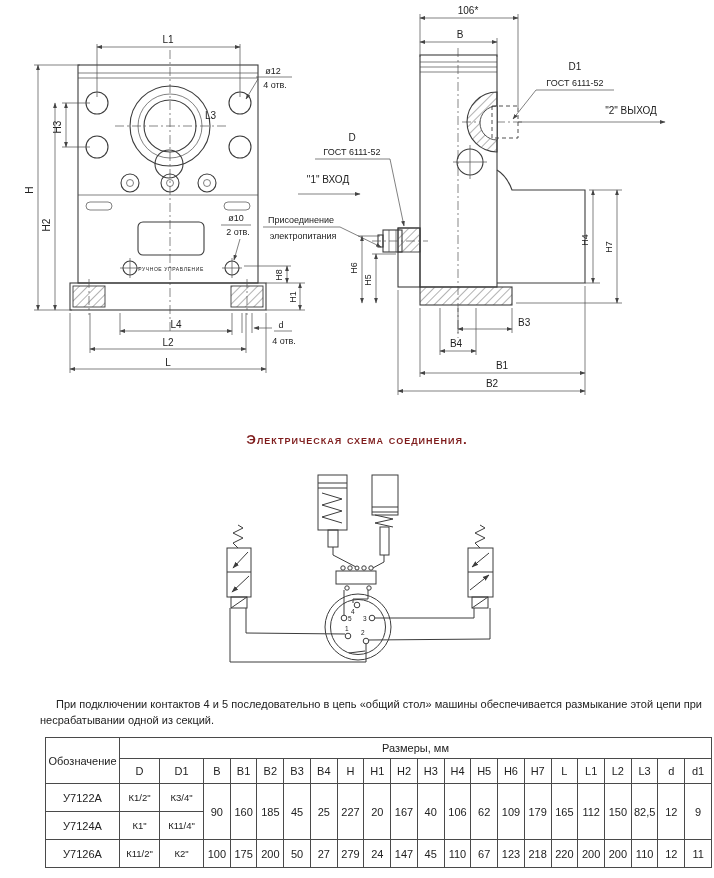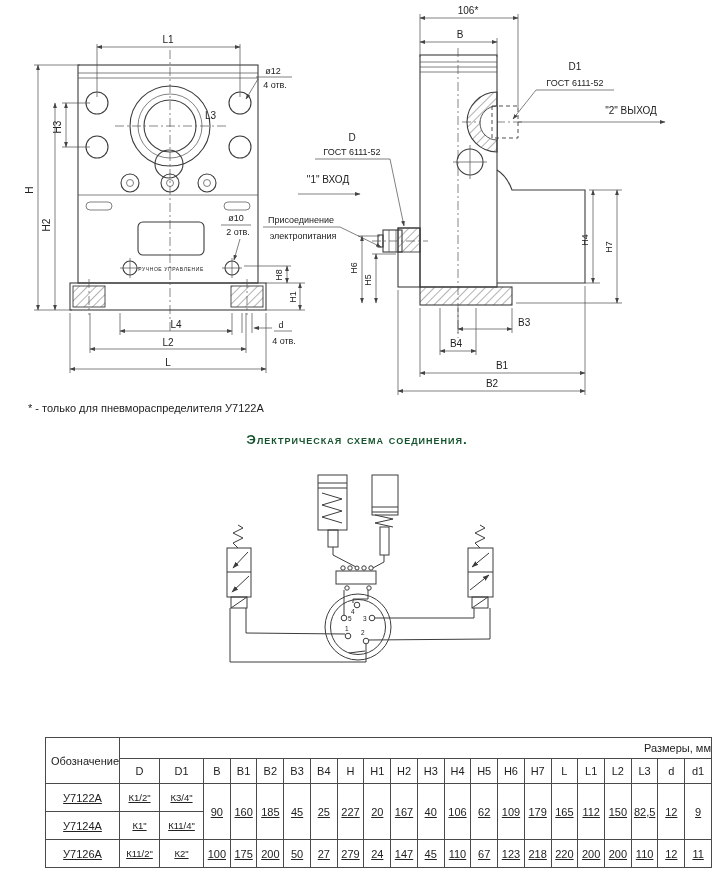--- a/index.html
+++ b/index.html
@@ -8,31 +8,31 @@
   svg{position:absolute;left:0;}
   svg text{fill:#222;font-family:"Liberation Sans",sans-serif;}
   .o{fill:none;stroke:#3c3c3c;stroke-width:1.1;}
   .t{fill:none;stroke:#4a4a4a;stroke-width:0.7;}
   .dd{fill:none;stroke:#555;stroke-width:0.7;stroke-dasharray:9 3 2 3;}
   .dash{fill:none;stroke:#3c3c3c;stroke-width:0.9;stroke-dasharray:4 3;}
   .lbl{font-size:10px;}
   .lbl-s{font-size:9px;}
   .note{position:absolute;top:402px;left:28px;font-size:11px;}
   .schem-title{position:absolute;top:432px;left:0;width:714px;text-align:center;
-      font-weight:bold;font-variant:small-caps;letter-spacing:1px;font-size:13.5px;color:#14532d;}
+      font-weight:bold;font-variant:small-caps;letter-spacing:1px;font-size:13.5px;color:#7f1d1d;}
   .para{position:absolute;top:697px;left:40px;width:662px;font-size:11px;line-height:1.45;
       text-align:justify;text-indent:16px;}
   .tbl-wrap{position:absolute;top:737px;left:45px;width:667px;}
   table{border-collapse:collapse;table-layout:fixed;width:667px;font-size:11px;}
   th,td{border:1px solid #4a4a4a;text-align:center;vertical-align:middle;padding:0;
       font-weight:normal;color:#222;overflow:hidden;white-space:nowrap;}
   table{border:1.5px solid #333;}
-  tr.h1 th{height:20px;text-align:right;}
+  tr.h1 th{height:20px;}
   tr.h2 th{height:24px;}
-  tr.dr td{height:27px;text-decoration:underline;}
+  tr.dr td{height:27px;}
   td.small{font-size:9.5px;}
   col.c-name{width:74px;} col.c-d{width:40px;} col.c-d1{width:44px;}
 </style>
 </head>
 <body>
 
 <div class="page">
 
 <svg style="top:0" width="714" height="400" viewBox="0 0 714 400">
   <defs>
@@ -239,21 +239,20 @@
         <line class="t" x1="585" y1="286" x2="585" y2="395"></line>
     <line class="t" x1="420" y1="373" x2="585" y2="373" marker-start="url(#arr)" marker-end="url(#arr)"></line>
     <text class="lbl" x="502" y="369" text-anchor="middle">B1</text>
 
     <line class="t" x1="398" y1="290" x2="398" y2="395"></line>
     <line class="t" x1="398" y1="391" x2="585" y2="391" marker-start="url(#arr)" marker-end="url(#arr)"></line>
     <text class="lbl" x="492" y="387" text-anchor="middle">B2</text>
   </g>
 </svg>
 
-<div class="note">* - только для пневмораспределителя У7122А</div>
 <div class="schem-title">Электрическая схема соединения.</div>
 
 <svg style="top:455px" width="714" height="242" viewBox="0 0 714 242">
   <g fill="none" stroke="#3c3c3c" stroke-width="1">
 
     <g>
       <rect x="318" y="20" width="29" height="55"></rect>
       <line x1="318" y1="28" x2="347" y2="28"></line>
           <line x1="318" y1="33" x2="347" y2="33"></line>
       <polyline points="322,38 342,44 322,50 342,56 322,62 342,68"></polyline>
@@ -328,20 +327,21 @@
   </defs>
   <g style="font-size:6.5px">
     <text x="348" y="166">5</text>
     <text x="351" y="159">4</text>
     <text x="363" y="166">3</text>
     <text x="345" y="176">1</text>
     <text x="361" y="180">2</text>
   </g>
 </svg>
 
+<div class="para">При подключении контактов 4 и 5 последовательно в цепь «общий стол» машины обеспечивается размыкание этой цепи при несрабатывании одной из секций.</div>
 
 <div class="tbl-wrap">
 <table>
   <colgroup>
     <col class="c-name">
           <col class="c-d">
           <col class="c-d1">
     <col>
           <col>
           <col>

